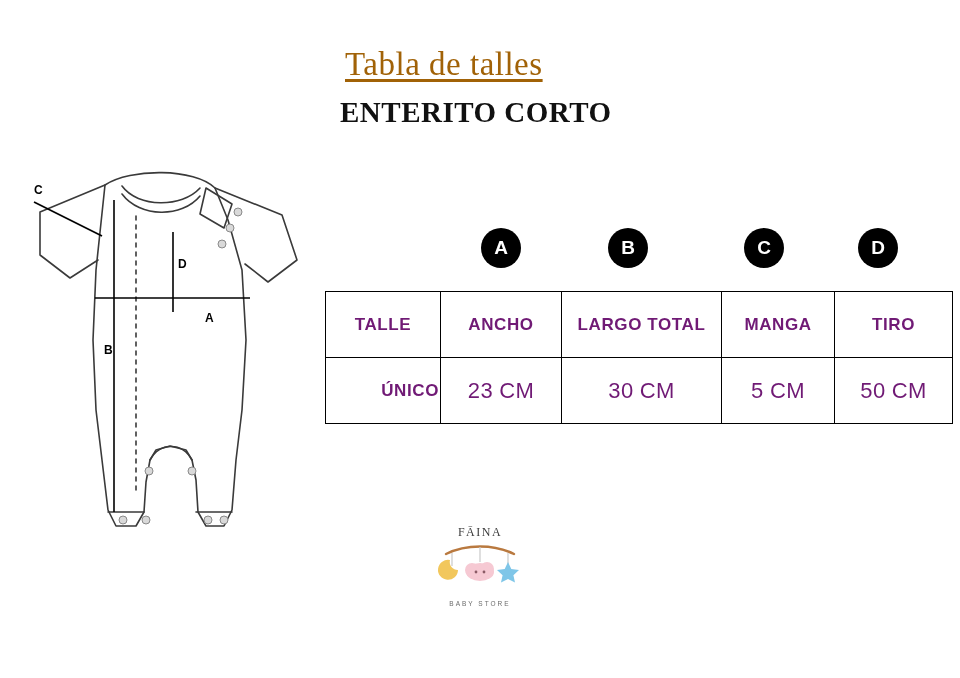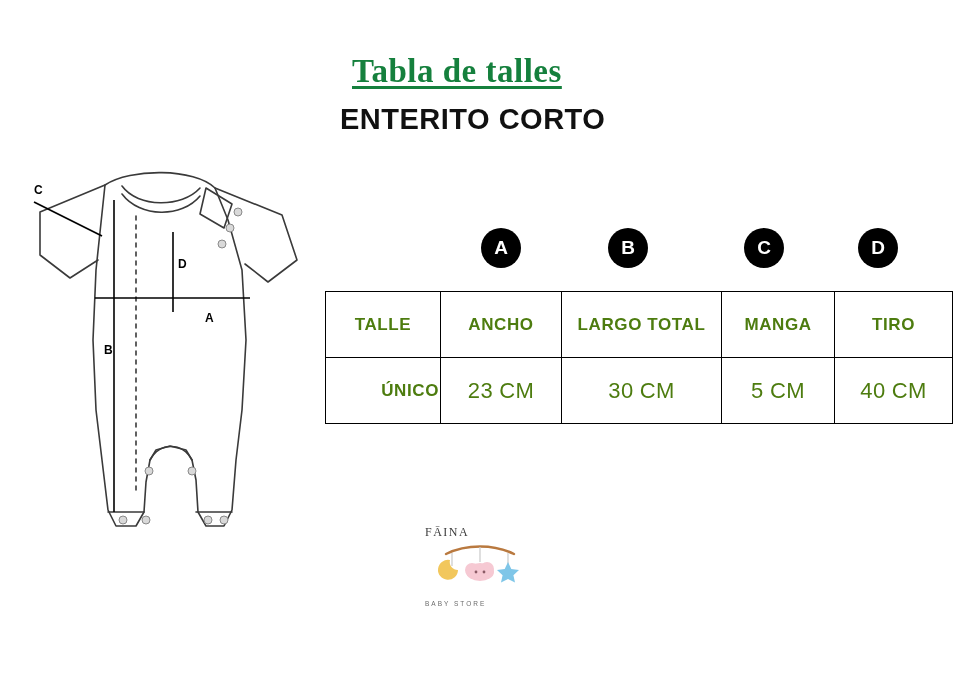--- a/index.html
+++ b/index.html
@@ -18,31 +18,31 @@
 
   
   .header {
     position: absolute;
     left: 340px;
     top: 40px;
     width: 560px;
   }
   .title {
     font-family: "Liberation Serif", serif;
-    font-weight: bold;
+    font-weight: normal;
     font-size: 33px;
     letter-spacing: 0.5px;
     text-decoration: underline;
     text-underline-offset: 4px;
-    margin: 12px;
+    margin: 5px;
     line-height: 1.2;
-    color: #15803d;
+    color: #a16207;
   }
   .subtitle {
-    font-family: Liberation Sans, sans-serif;
+    font-family: Liberation Serif, serif;
     font-size: 29px;
     margin: 12px 0 0 0;
     line-height: 1.1;
     letter-spacing: 0.5px;
     color: #111;
   }
 
   
   .diagram {
     position: absolute;
@@ -88,21 +88,21 @@
     top: 291px;
     border-collapse: collapse;
     table-layout: fixed;
   }
   .size-table th,
   .size-table td {
     border: 1.5px solid #000000;
     text-align: center;
     vertical-align: middle;
     font-family: "Liberation Sans", sans-serif;
-    color: #4d7c0f;
+    color: #701a75;
   }
   .size-table th {
     height: 63px;
     font-size: 17px;
     font-weight: bold;
     letter-spacing: 0.6px;
   }
   .size-table td {
     height: 63px;
     font-size: 22px;
@@ -121,20 +121,21 @@
   .col-manga  { width: 110px; }
   .col-tiro   { width: 115px; }
 
   
   .logo {
     position: absolute;
     left: 425px;
     top: 525px;
     width: 110px;
     height: 95px;
+    text-align: center;
   }
   .logo-name {
     font-family: "Liberation Serif", serif;
     font-size: 12px;
     letter-spacing: 1.5px;
     color: #3b3b3b;
     margin: 0;
   }
   .logo-sub {
     font-family: "Liberation Sans", sans-serif;
@@ -229,21 +230,21 @@
       <th class="col-manga">MANGA</th>
       <th class="col-tiro">TIRO</th>
     </tr>
   </thead>
   <tbody>
     <tr>
       <td class="first-col">ÚNICO</td>
       <td>23 CM</td>
       <td>30 CM</td>
       <td>5 CM</td>
-      <td>40 CM</td>
+      <td>50 CM</td>
     </tr>
   </tbody>
 </table>
 
 <div class="logo">
   <p class="logo-name">FĀINA</p>
   <svg width="96" height="58" viewBox="0 0 96 58" xmlns="http://www.w3.org/2000/svg">
 
     <path d="M14 14 C34 4, 62 4, 82 14" fill="none" stroke="#b9793f" stroke-width="2.4" stroke-linecap="round"></path>
 

